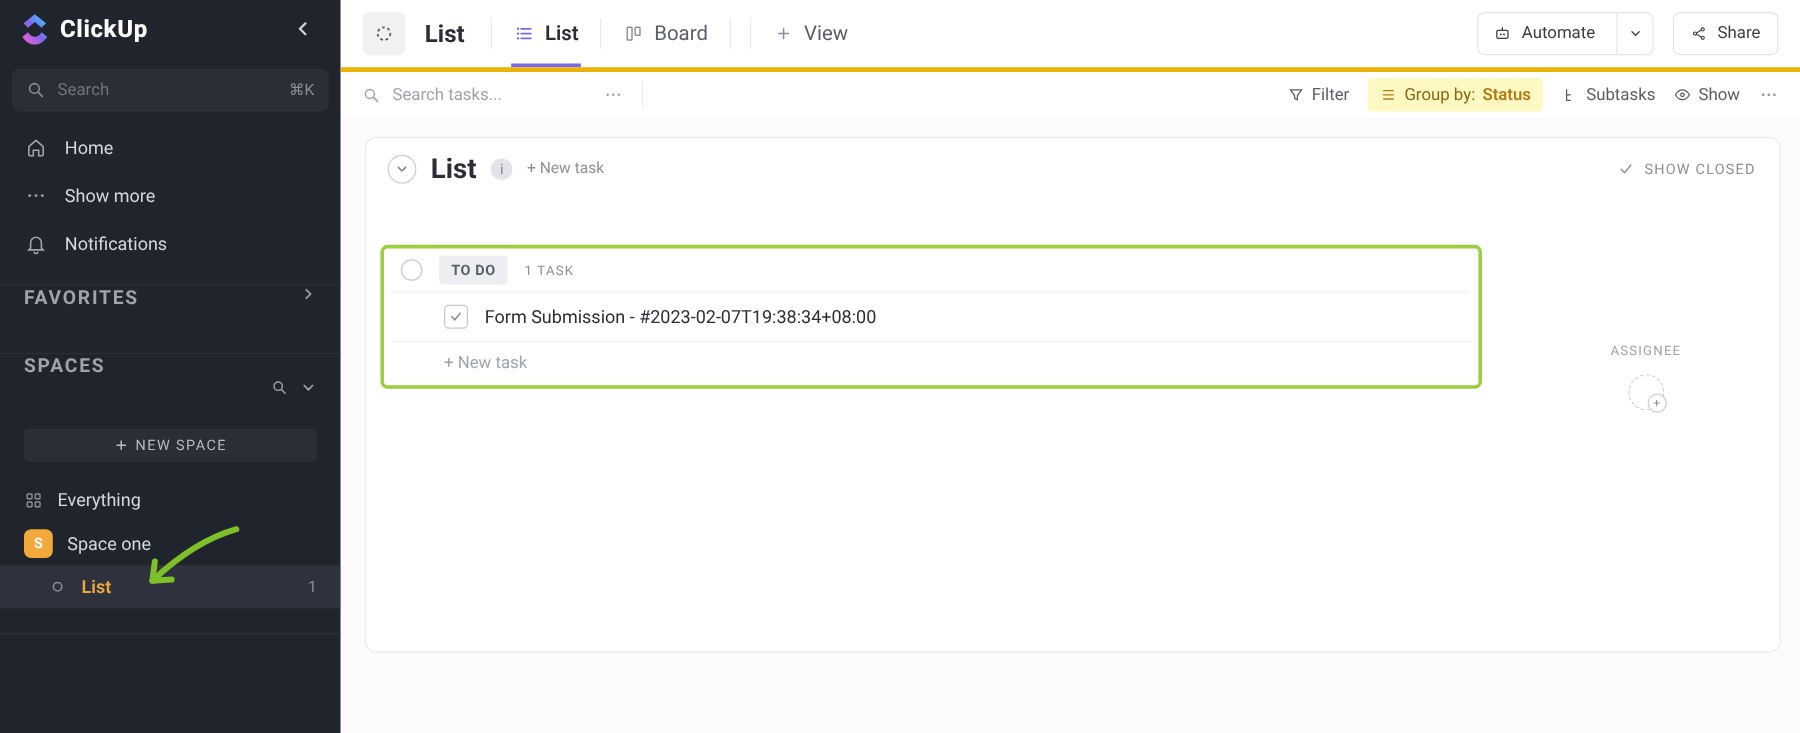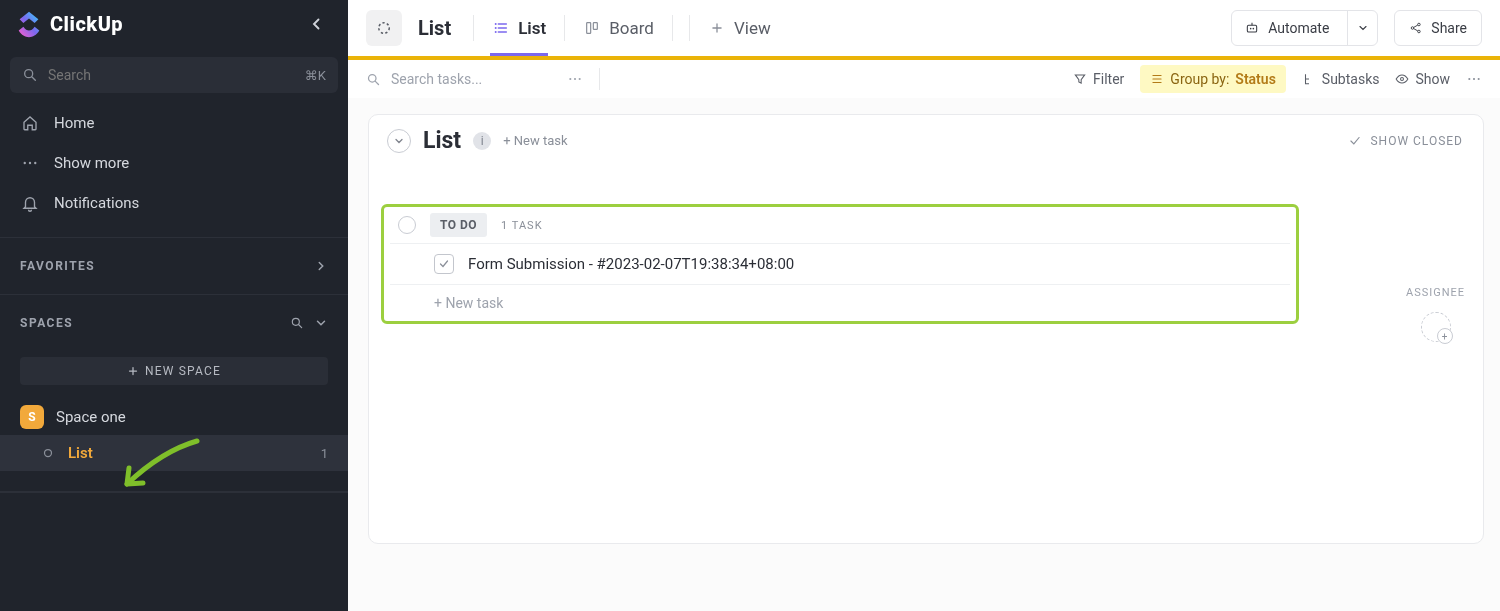--- a/index.html
+++ b/index.html
@@ -1,36 +1,36 @@
 <!DOCTYPE html>
 <html><head>
   <meta charset="utf-8">
   <style>
     * { margin: 0; padding: 0; box-sizing: border-box; font-family: -apple-system, BlinkMacSystemFont, "Segoe UI", Roboto, sans-serif; }
     body { width: 1500px; height: 611px; display: flex; overflow: hidden; background: #fff; }
 
     
-    .sidebar { width: 348px; height: 611px; background: #20242c; color: #cfd3da; display: flex; flex-direction: column; }
+    .sidebar { width: 284px; height: 611px; background: #20242c; color: #cfd3da; display: flex; flex-direction: column; }
     .sb-top { display: flex; align-items: center; justify-content: space-between; padding: 9px 18px 4px 14px; }
     .logo { display: flex; align-items: center; gap: 6px; }
     .logo-mark { width: 30px; height: 30px; }
     .logo-text { font-weight: 800; font-size: 20px; letter-spacing: .5px; color: #fff; }
     .collapse-btn { width: 26px; height: 26px; display: flex; align-items: center; justify-content: center; color: #cfd3da; cursor: pointer; }
 
     .sb-search { margin: 14px 10px 0 10px; height: 36px; background: #2a2e37; border-radius: 6px; display: flex; align-items: center; padding: 0 12px; gap: 10px; color: #8a8f99; }
     .sb-search input { flex: 1; background: transparent; border: none; outline: none; color: #cfd3da; font-size: 14px; }
     .sb-search .kbd { font-size: 13px; color: #8a8f99; }
 
     .sb-nav { padding: 10px 0 14px 0; }
     .sb-item { display: flex; align-items: center; gap: 14px; height: 40px; padding: 0 20px; font-size: 15px; color: #d5d8de; cursor: pointer; }
     .sb-icon { width: 20px; height: 20px; display: flex; align-items: center; justify-content: center; color: #9ea3ad; }
 
     .sb-divider { height: 1px; background: #2c3039; margin: 0; }
 
-    .sb-section { display: flex; align-items: center; justify-content: space-between; height: 56px; padding: 0 20px; font-size: 12px; letter-spacing: 1.5px; color: #9ea3ad; font-weight: 700; cursor: pointer; gap: 40px; }
+    .sb-section { display: flex; justify-content: space-between; height: 56px; padding: 0 20px; font-size: 16px; letter-spacing: 1.5px; color: #9ea3ad; font-weight: 700; cursor: pointer; gap: 40px; }
     .sb-section .chev { color: #9ea3ad; }
     .sb-section .right { display: flex; align-items: center; gap: 10px; }
 
     .new-space-btn { margin: 6px 20px 14px 20px; height: 28px; background: #2a2e37; border-radius: 4px; display: flex; align-items: center; justify-content: center; gap: 6px; font-size: 12px; letter-spacing: 1.2px; color: #b6bac2; cursor: pointer; }
 
     .sb-tree-item { display: flex; align-items: center; height: 36px; padding: 0 20px; font-size: 15px; color: #d5d8de; cursor: pointer; gap: 12px; }
     .sb-tree-item.active { background: #2e323c; }
     .sb-tree-item .badge-s { width: 24px; height: 24px; border-radius: 6px; background: #f2a93b; color: #fff; font-size: 12px; font-weight: 700; display: flex; align-items: center; justify-content: center; }
     .sb-tree-item.indent1 { padding-left: 40px; }
     .sb-tree-item .small-ico { width: 16px; height: 16px; display:flex; align-items:center; justify-content:center; color:#8a8f99;}
@@ -195,20 +195,31 @@
     </span>
   </div>
 
   <div class="new-space-btn">
     <svg width="12" height="12" viewBox="0 0 24 24">
         <path stroke="currentColor" stroke-width="2.5" stroke-linecap="round" d="M12 5v14M5 12h14"></path>
       </svg>
     <span>NEW SPACE</span>
   </div>
 
+  <div class="sb-tree-item">
+    <span class="small-ico">
+        <svg width="16" height="16" viewBox="0 0 24 24">
+          <rect x="4" y="4" width="6" height="6" rx="1" fill="none" stroke="currentColor" stroke-width="1.8"></rect>
+          <rect x="14" y="4" width="6" height="6" rx="1" fill="none" stroke="currentColor" stroke-width="1.8"></rect>
+          <rect x="4" y="14" width="6" height="6" rx="1" fill="none" stroke="currentColor" stroke-width="1.8"></rect>
+          <rect x="14" y="14" width="6" height="6" rx="1" fill="none" stroke="currentColor" stroke-width="1.8"></rect>
+        </svg>
+      </span>
+    <span>Everything</span>
+  </div>
   <div class="sb-tree-item">
     <span class="badge-s">S</span>
     <span>Space one</span>
   </div>
   <div class="sb-tree-item indent1 active">
     <span class="small-ico">
         <svg width="12" height="12" viewBox="0 0 24 24">
           <circle cx="12" cy="12" r="7" fill="none" stroke="currentColor" stroke-width="2.5"></circle>
         </svg>
       </span>

